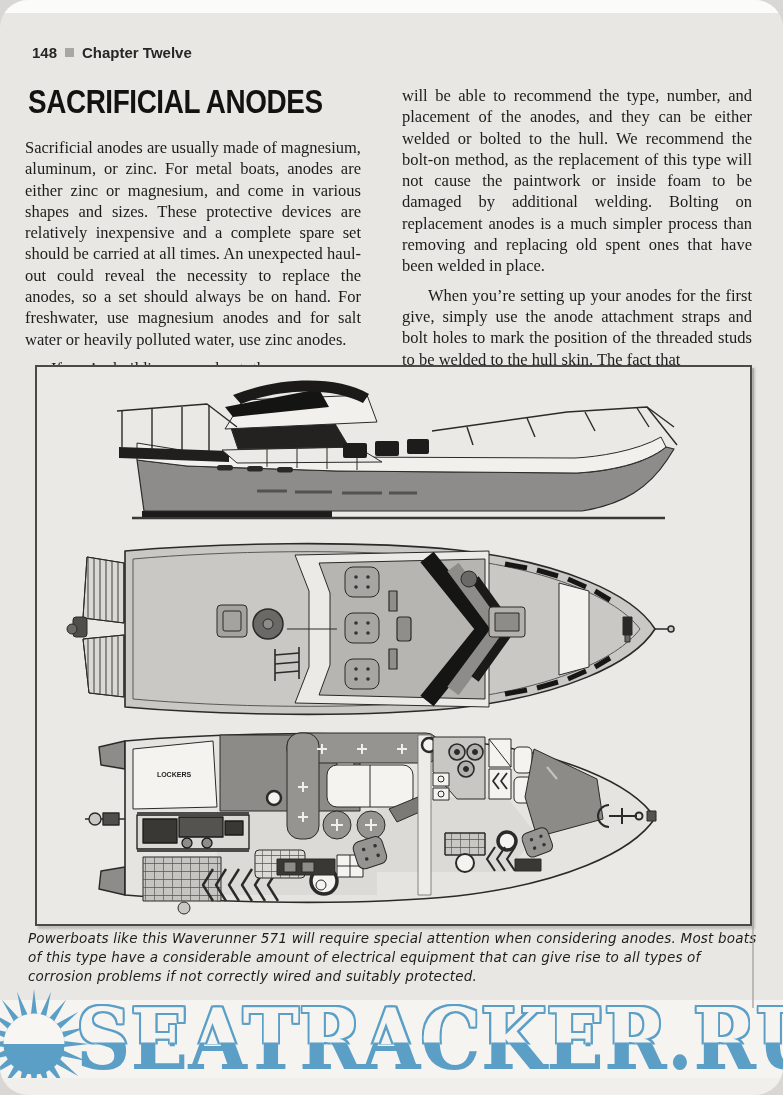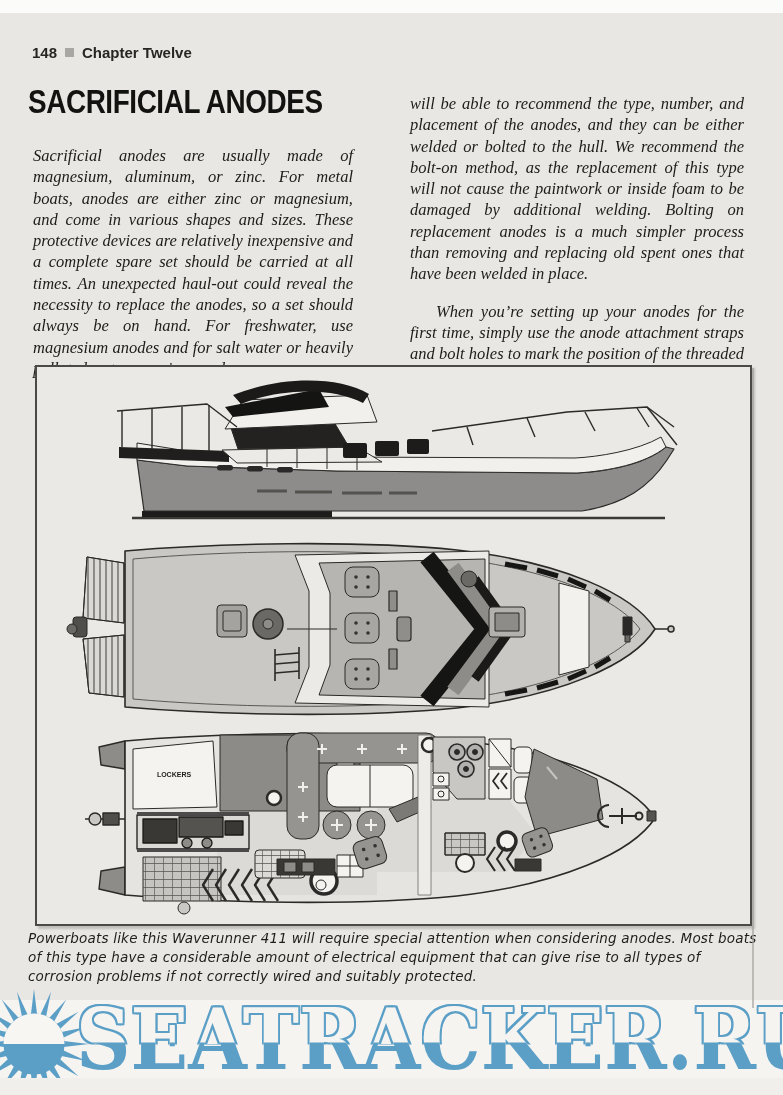--- a/index.html
+++ b/index.html
@@ -1,33 +1,33 @@
 <!DOCTYPE html>
 <html><head>
 <meta charset="utf-8">
 <style>
   html,body{margin:0;padding:0;background:#d8d7d4;}
   .page{position:relative;width:783px;height:1095px;background:#e9e7e3;overflow:hidden;
-        font-family:"Liberation Serif",serif;color:#1c1c1a;}
+        font-family:"Liberation Serif",serif;color:#1c1c1a;border-radius:28px;}
   .top-strip{position:absolute;left:0;top:0;width:783px;height:13px;background:#fbfbf9;}
   .bottom-strip{position:absolute;left:0;top:1078px;width:783px;height:17px;background:#f0efec;}
   .scan-edge{position:absolute;left:752px;top:368px;width:2px;height:640px;background:#a3a19d;opacity:.65;}
 
   .running-head{position:absolute;left:32px;top:44px;display:flex;align-items:center;gap:8px;
         font-family:"Liberation Sans",sans-serif;font-weight:bold;font-size:15px;color:#262624;}
   .chap-square{width:9px;height:9px;background:#a9a7a3;display:inline-block;}
 
   .article-title{position:absolute;left:28px;top:82px;font-family:"Liberation Sans",sans-serif;
         font-weight:900;font-size:34px;letter-spacing:-0.5px;color:#121210;
         transform:scaleX(0.82);transform-origin:left top;white-space:nowrap;}
 
   .col{position:absolute;font-size:16.5px;line-height:21.3px;text-align:justify;}
   .col-left{left:17px;top:129px;width:352px;}
   .col-right{left:394px;top:77px;width:366px;}
-  .col p{margin:16px;font-style:italic;}
+  .col p{margin:8px;}
   .col p.indent{text-indent:26px;}
 
   .figure-box{position:absolute;left:35px;top:365px;width:713px;height:557px;background:#ebe9e5;
         border:2px solid #4b4a47;box-shadow:3px 3px 2px rgba(100,98,95,.3);}
   .figure-box svg{display:block;}
 
   .caption{position:absolute;left:28px;top:929px;width:730px;font-family:"DejaVu Sans",sans-serif;
         font-style:italic;font-size:13.5px;line-height:1.42;letter-spacing:.2px;color:#1d1d1b;}
 
   .wm-band{position:absolute;left:0;top:1000px;width:783px;height:78px;background:#f5f4f1;}
@@ -55,21 +55,21 @@
 
   <div class="article-title">SACRIFICIAL ANODES</div>
 
   <div class="col col-left">
     <p>Sacrificial anodes are usually made of magnesium, aluminum, or zinc. For metal boats, anodes are either zinc or magnesium, and come in various shapes and sizes. These protective devices are relatively inexpensive and a complete spare set should be carried at all times. An unexpected haul-out could reveal the necessity to replace the anodes, so a set should always be on hand. For freshwater, use magnesium anodes and for salt water or heavily polluted water, use zinc anodes.</p>
     <p class="indent">If you’re building a new boat, the process</p>
   </div>
 
   <div class="col col-right">
     <p>will be able to recommend the type, number, and placement of the anodes, and they can be either welded or bolted to the hull. We recommend the bolt-on method, as the replacement of this type will not cause the paintwork or inside foam to be damaged by additional welding. Bolting on replacement anodes is a much simpler process than removing and replacing old spent ones that have been welded in place.</p>
-    <p class="indent">When you’re setting up your anodes for the first time, simply use the anode attachment straps and bolt holes to mark the position of the threaded studs to be welded to the hull skin. The fact that</p>
+    <p class="indent">When you’re setting up your anodes for the first give, simply use the anode attachment straps and bolt holes to mark the position of the threaded studs to be welded to the hull skin. The fact that</p>
   </div>
 
   <div class="figure-box">
     <svg width="713" height="557" viewBox="0 0 713 557">
       <defs>
         <pattern id="grid" width="9" height="8" patternUnits="userSpaceOnUse">
           <path d="M9 0H0V8" fill="none" stroke="#56544f" stroke-width="1.3"></path>
         </pattern>
         <pattern id="hatchv" width="6" height="10" patternUnits="userSpaceOnUse">
           <path d="M3 0V10" fill="none" stroke="#6b6965" stroke-width="1.4"></path>
@@ -382,21 +382,21 @@
           <circle cx="496" cy="471" r="1.7" fill="#333"></circle>
             <circle cx="506" cy="471" r="1.7" fill="#333"></circle>
           <circle cx="496" cy="480" r="1.7" fill="#333"></circle>
             <circle cx="506" cy="480" r="1.7" fill="#333"></circle>
         </g>
         <rect x="478" y="492" width="26" height="12" fill="#3a3834" stroke="#2b2a28"></rect>
       </g>
     </svg>
   </div>
 
-  <div class="caption">Powerboats like this Waverunner 411 will require special attention when considering anodes. Most boats of this type have a considerable amount of electrical equipment that can give rise to all types of corrosion problems if not correctly wired and suitably protected.</div>
+  <div class="caption">Powerboats like this Waverunner 571 will require special attention when considering anodes. Most boats of this type have a considerable amount of electrical equipment that can give rise to all types of corrosion problems if not correctly wired and suitably protected.</div>
 
   <div class="wm-band"></div>
   <svg class="wm-sun" viewBox="0 0 110 110">
     <path id="sun-rays" fill="#5b9fc7" d="M81.8,51.7 L109.0,55.0 L81.8,58.3 Z M81.5,60.2 L106.4,71.7 L79.5,66.4 Z M78.6,68.1 L98.7,86.7 L74.7,73.4 Z M73.4,74.7 L86.7,98.7 L68.1,78.6 Z M66.4,79.5 L71.7,106.4 L60.2,81.5 Z M58.3,81.8 L55.0,109.0 L51.7,81.8 Z M49.8,81.5 L38.3,106.4 L43.6,79.5 Z M41.9,78.6 L23.3,98.7 L36.6,74.7 Z M35.3,73.4 L11.3,86.7 L31.4,68.1 Z M30.5,66.4 L3.6,71.7 L28.5,60.2 Z M28.2,58.3 L1.0,55.0 L28.2,51.7 Z M28.5,49.8 L3.6,38.3 L30.5,43.6 Z M31.4,41.9 L11.3,23.3 L35.3,36.6 Z M36.6,35.3 L23.3,11.3 L41.9,31.4 Z M43.6,30.5 L38.3,3.6 L49.8,28.5 Z M51.7,28.2 L55.0,1.0 L58.3,28.2 Z M60.2,28.5 L71.7,3.6 L66.4,30.5 Z M68.1,31.4 L86.7,11.3 L73.4,35.3 Z M74.7,36.6 L98.7,23.3 L78.6,41.9 Z M79.5,43.6 L106.4,38.3 L81.5,49.8 Z "></path>
     <circle cx="55" cy="55" r="30" fill="#5b9fc7"></circle>
     <path d="M25,55 A30,30 0 0 1 85,55 Z" fill="#f7f6f3"></path>
   </svg>
   <div class="wm-text-wrap">
     <span class="wm-text wm-outline">SEATRACKER.RU</span>
     <span class="wm-text wm-solid">SEATRACKER.RU</span>

